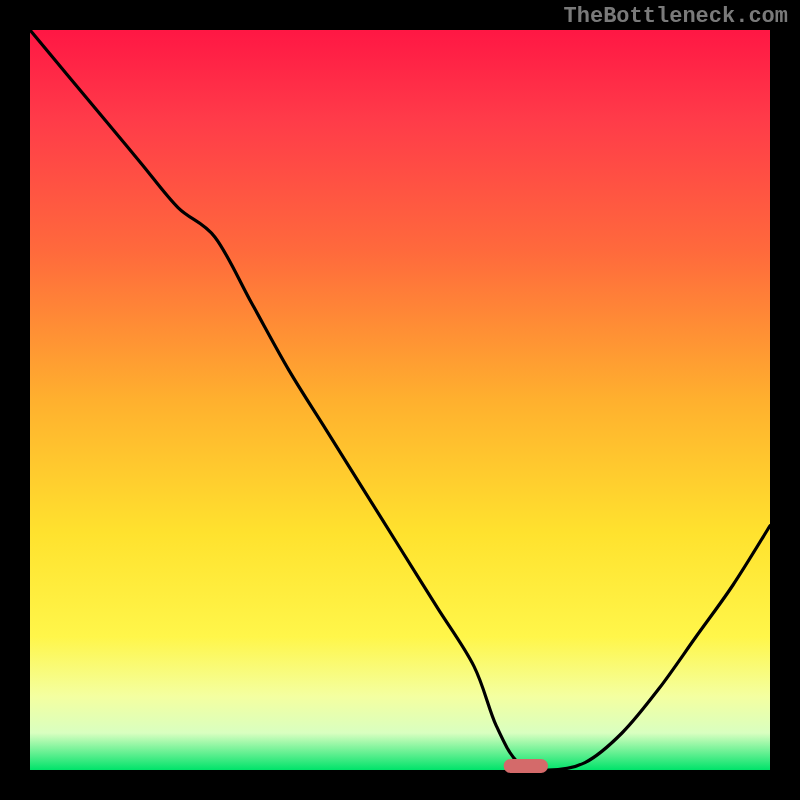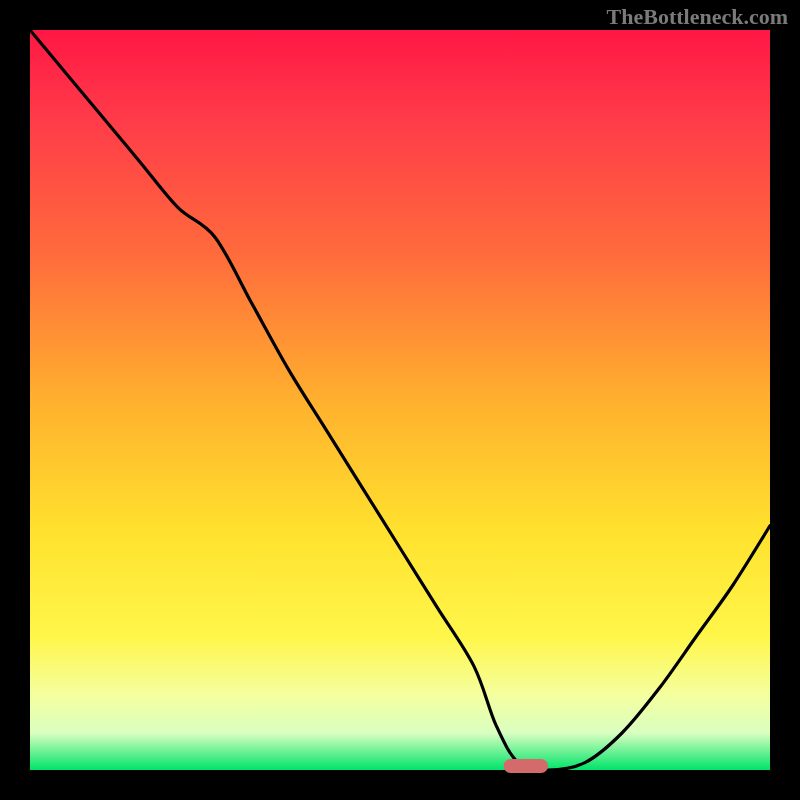--- a/index.html
+++ b/index.html
@@ -17,21 +17,21 @@
     height: 800px;
     background: #000;
   }
   .watermark {
     position: absolute;
     top: 4px;
     right: 12px;
     color: #7a7a7a;
     font-size: 22px;
     font-weight: 600;
-    font-family: Liberation Serif, serif;
+    font-family: Liberation Mono, monospace;
     user-select: none;
   }
   svg {
     display: block;
   }
 </style>
 </head>
 <body>
 
 <div class="frame">

